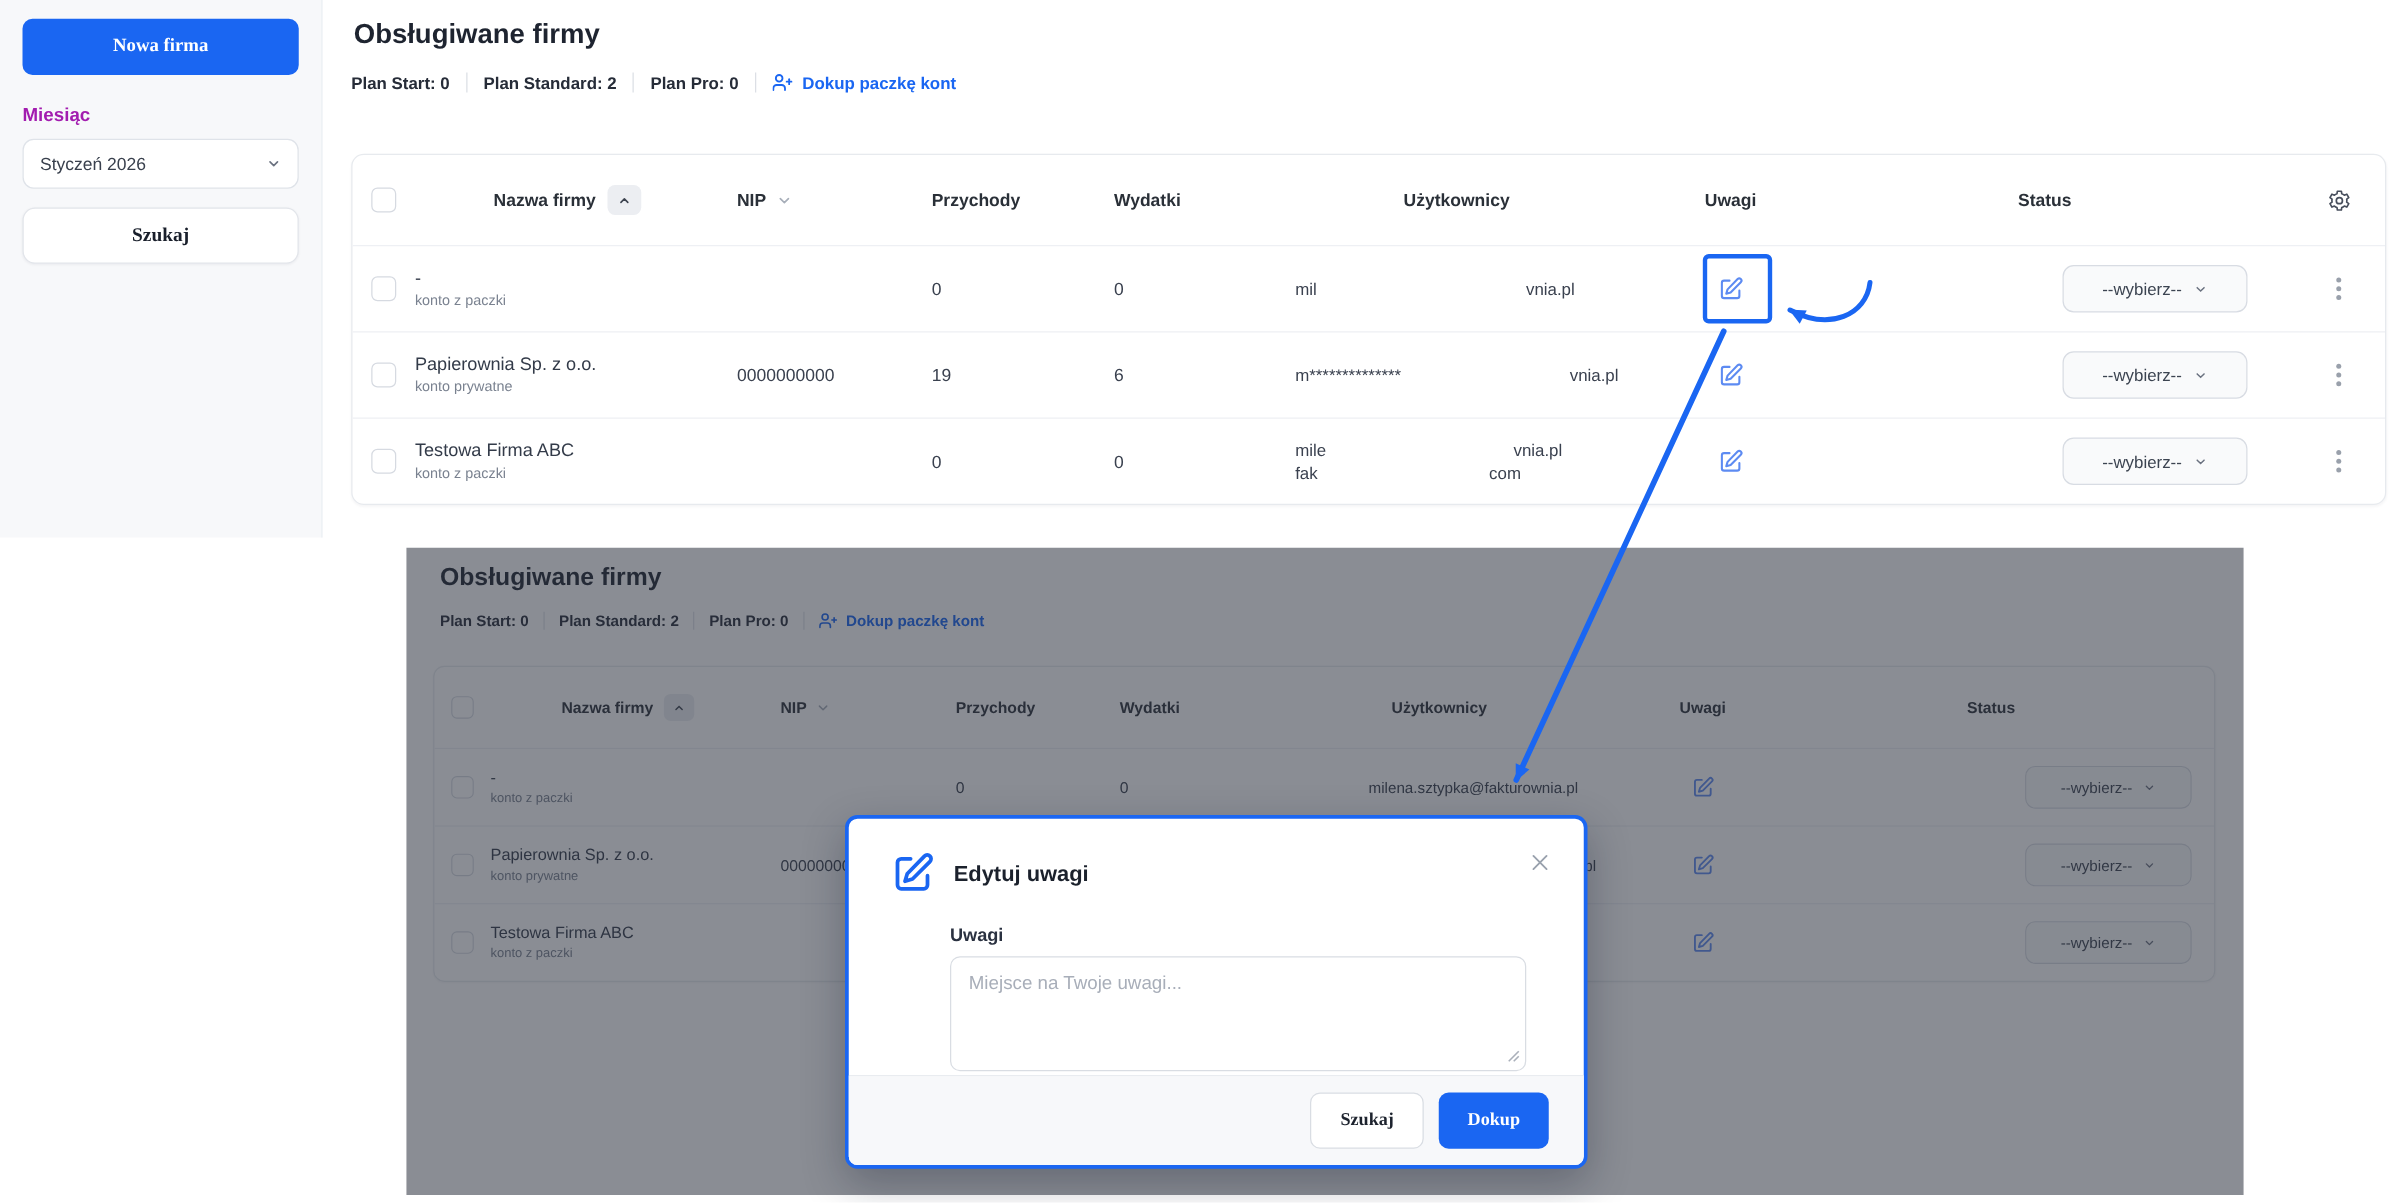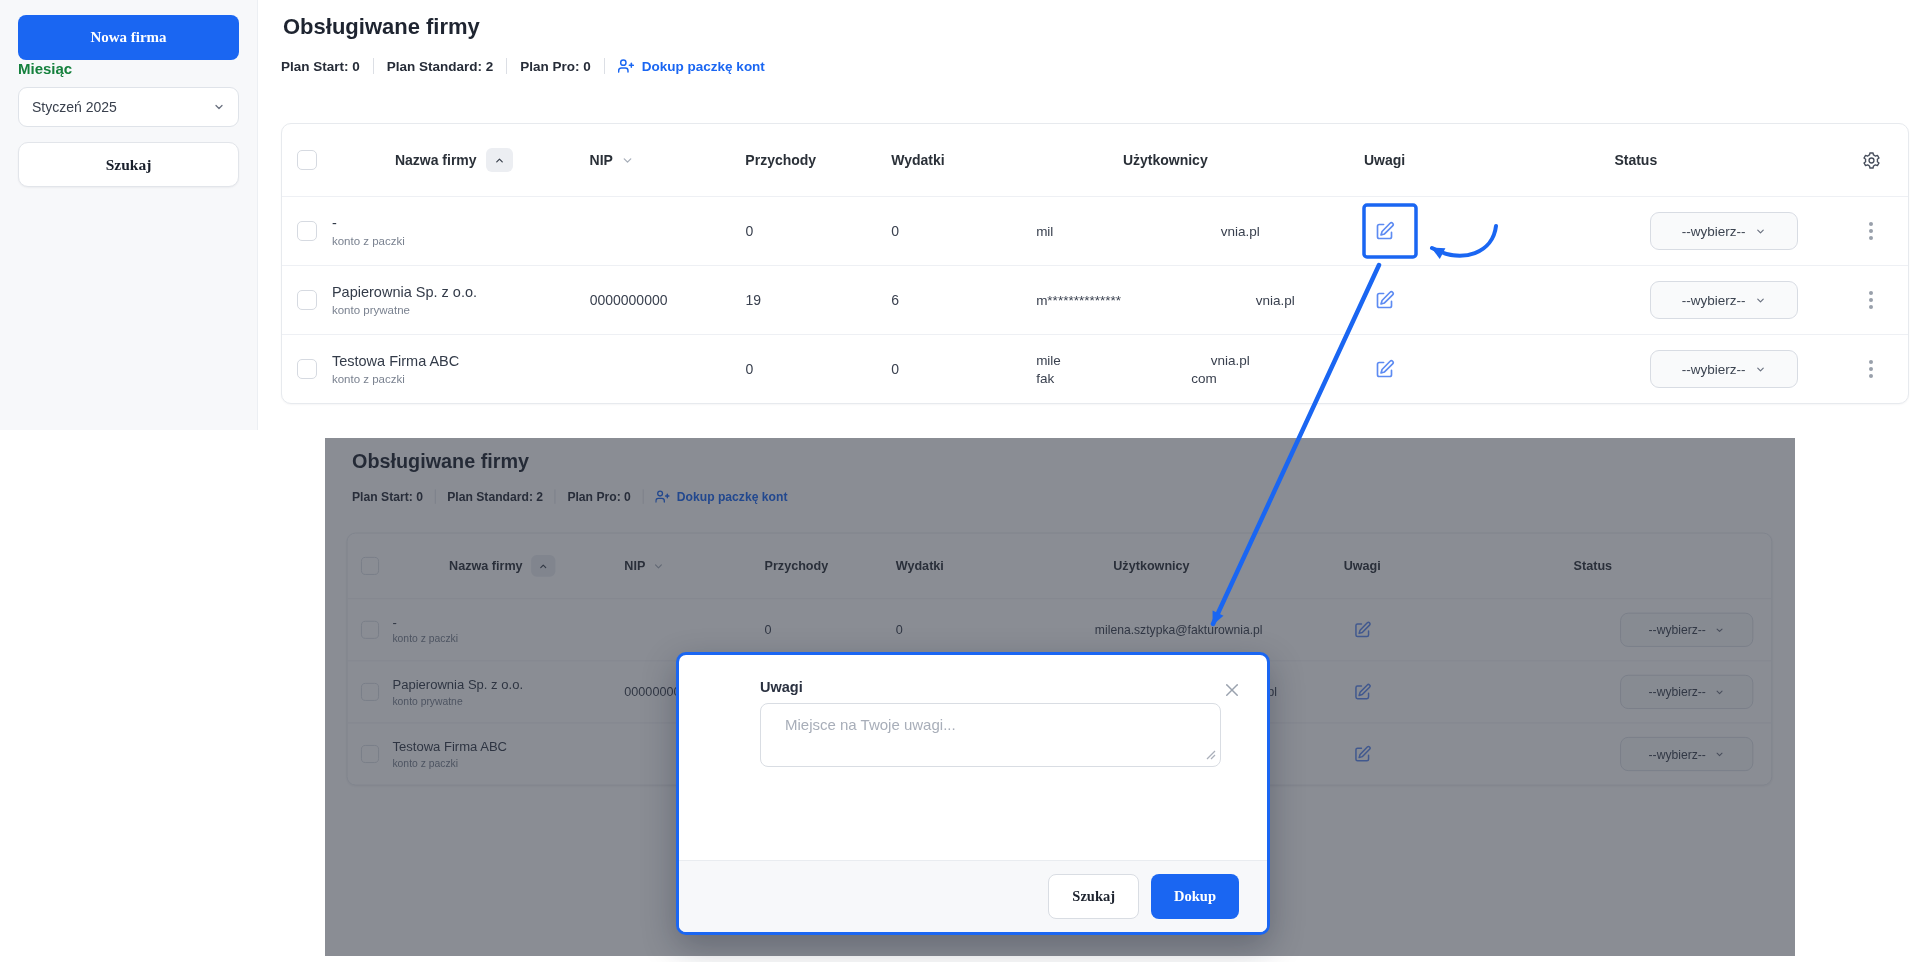--- a/index.html
+++ b/index.html
@@ -16,21 +16,21 @@
   
   .sidebar{
     position:absolute; left:0; top:0; width:258px; height:430px;
     background:#f7f8fa; border-right:1px solid #eceff3; padding:15px 18px;
   }
   .btn-primary{
     width:100%; height:45px; border:none; border-radius:8px;
     background:#1a66f2; color:#fff; font-size:15px; font-weight:700;
     display:flex; align-items:center; justify-content:center;
   }
-  .side-label{ font-size:15px; font-weight:700; color:#15803d; }
+  .side-label{ margin-top:24px; font-size:15px; font-weight:700; color:#a21caf; }
   .side-select{
     margin-top:10px; height:40px; background:#fff; border:1px solid #dfe3e9; border-radius:9px;
     display:flex; align-items:center; justify-content:space-between; padding:0 13px;
     font-size:14px; color:#39404d; cursor:pointer;
   }
   .btn-search{
     margin-top:15px; width:100%; height:45px; background:#fff; border:1px solid #e2e5ea;
     border-radius:10px; font-size:15.5px; font-weight:700; color:#191f2b;
     box-shadow:0 1px 2px rgba(16,24,40,.05);
     text-align:center;
@@ -111,43 +111,43 @@
     position:absolute; left:676px; top:652px; width:594px; height:283px;
     background:#fff; border:3px solid #1a66f2; border-radius:10px;
     box-shadow:0 12px 34px rgba(15,23,42,.30); z-index:60;
   }
   .modal-head{ display:flex; align-items:center; padding:26px 28px 0 33px; }
   .modal-title{ margin-left:15px; font-size:17.5px; font-weight:700; color:#1b212c; }
   .modal-close{ position:absolute; top:22px; right:22px; width:26px; height:26px; border:none; background:transparent; color:#9aa2ae; display:flex; align-items:center; justify-content:center; }
   .modal-label{ margin:24px 46px 0 81px; font-size:14.5px; font-weight:700; color:#2a3140; }
   .ta-wrap{ position:relative; margin:8px 46px 0 81px; }
   .modal textarea{
-    width:100%; height:64px; border:1px solid #d9dde3; border-radius:8px;
-    padding:12px 24px; font-family:inherit; font-size:15px; color:#ec4899; resize:none; outline:none;
+    width:100%; height:92px; border:1px solid #d9dde3; border-radius:8px;
+    padding:12px 14px; font-family:inherit; font-size:15px; color:#ec4899; resize:none; outline:none;
   }
   .modal textarea::placeholder{ color:#a8aeb9; }
   .ta-grip{ position:absolute; right:5px; bottom:7px; color:#aab0ba; }
   .modal-foot{
     position:absolute; left:0; right:0; bottom:0; height:72px;
     background:#f7f8fa; border-top:1px solid #e9ecf0; border-radius:0 0 7px 7px;
     display:flex; align-items:center; justify-content:flex-end; gap:12px; padding-right:28px;
   }
   .btn-cancel{ height:45px; padding:0 23px; background:#fff; border:1px solid #d9dde3; border-radius:8px; font-size:14.5px; font-weight:700; color:#1d232e; }
   .btn-save{ height:45px; padding:0 23px; background:#1a66f2; border:none; border-radius:8px; font-size:14.5px; font-weight:700; color:#fff; }
 
   .annot{ position:absolute; left:0; top:0; z-index:70; pointer-events:none; }
 </style>
 </head>
 <body>
 
 <div class="sidebar">
   <button class="btn-primary">Nowa firma</button>
   <div class="side-label">Miesiąc</div>
   <div class="side-select">
-    <span>Styczeń 2025</span>
+    <span>Styczeń 2026</span>
     <span style="color:#6b7280;display:flex">
       <svg width="12" height="12" viewBox="0 0 24 24" fill="none" stroke="currentColor" stroke-width="2.6" stroke-linecap="round" stroke-linejoin="round">
           <polyline points="6 9 12 15 18 9"></polyline>
         </svg>
     </span>
   </div>
   <button class="btn-search">Szukaj</button>
 </div>
 
 <div class="main">
@@ -579,20 +579,29 @@
               </span>
           </div>
         </div>
       </div>
     </div>
   </div>
   <div class="shot-dim"></div>
 </div>
 
 <div class="modal">
+  <div class="modal-head">
+    <span style="display:flex;color:#1a66f2">
+      <svg width="36" height="36" viewBox="0 0 24 24" fill="none" stroke="currentColor" stroke-width="2" stroke-linecap="round" stroke-linejoin="round">
+          <path d="M11 4H6a2 2 0 0 0-2 2v12a2 2 0 0 0 2 2h12a2 2 0 0 0 2-2v-5"></path>
+          <path d="M18.4 2.6a2 2 0 0 1 2.9 2.9L12 14.8 8 16l1.2-4z"></path>
+        </svg>
+    </span>
+    <span class="modal-title">Edytuj uwagi</span>
+  </div>
   <button class="modal-close">
     <svg width="18" height="18" viewBox="0 0 24 24" fill="none" stroke="currentColor" stroke-width="2" stroke-linecap="round">
         <line x1="5" y1="5" x2="19" y2="19"></line>
         <line x1="19" y1="5" x2="5" y2="19"></line>
       </svg>
   </button>
   <div class="modal-label">Uwagi</div>
   <div class="ta-wrap">
     <textarea placeholder="Miejsce na Twoje uwagi..." style=""></textarea>
     <span class="ta-grip">

